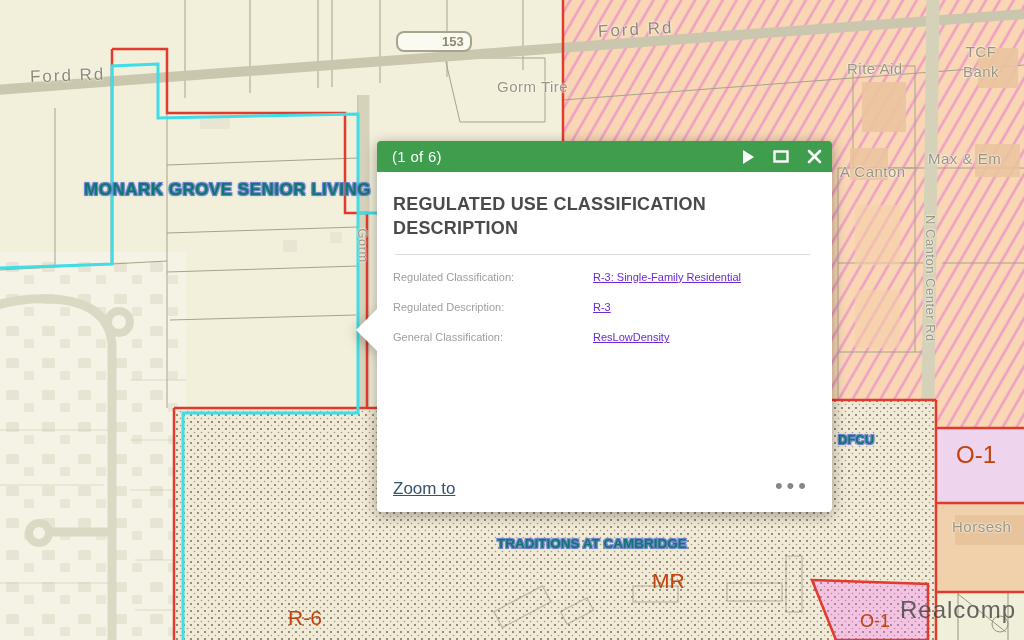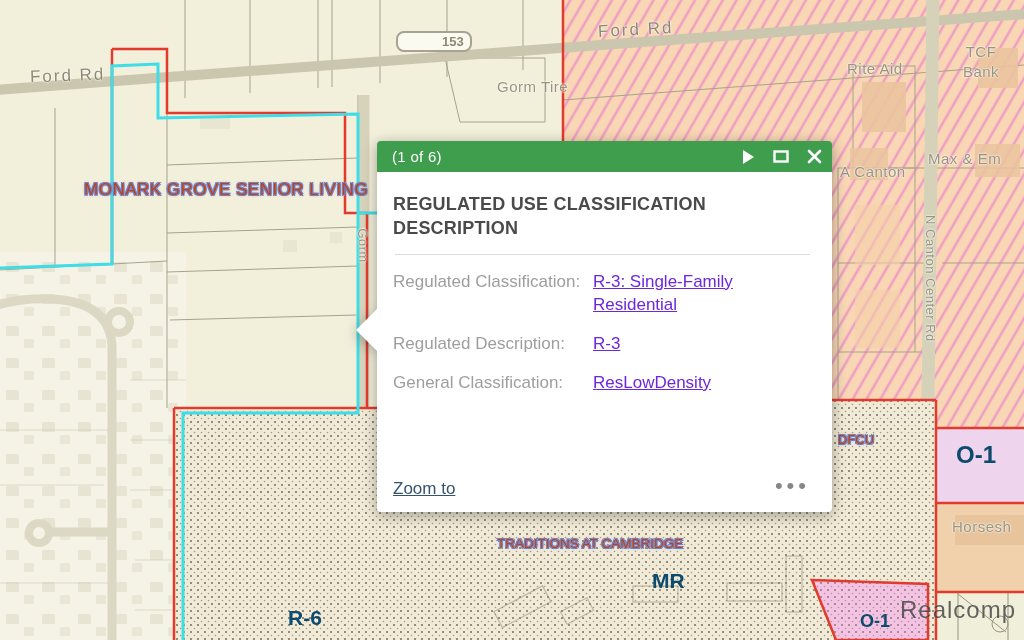--- a/index.html
+++ b/index.html
@@ -5,45 +5,45 @@
   html,body{margin:0;padding:0;background:#ddd;}
   #stage{position:relative;width:1024px;height:640px;overflow:hidden;background:#f2efdb;
          font-family:"Liberation Sans",sans-serif;}
   #mapsvg{position:absolute;left:0;top:0;}
 
   
   .mlabel{position:absolute;white-space:nowrap;color:#8f8a73;
           text-shadow:0 0 2px rgba(255,255,255,.95),0 0 2px rgba(255,255,255,.9);}
   .road{font-size:17px;letter-spacing:2px;}
   .place{font-size:15px;letter-spacing:.5px;color:#9b947d;}
-  .halo{font-weight:normal;color:#c2410c;
+  .halo{font-weight:bold;color:#0f766e;
         text-shadow:-1px -1px 0 #6f84cf,1px -1px 0 #6f84cf,-1px 1px 0 #6f84cf,1px 1px 0 #6f84cf,
                     0 0 3px #6f84cf;}
-  .zonecode{font-weight:bold;color:#0c4a6e;text-shadow:none;}
+  .zonecode{font-weight:normal;color:#c2410c;text-shadow:none;}
   .shield{position:absolute;border:2px solid #a8a390;border-radius:8px;background:#fbfaf0;
           padding:0 6px;font-size:13px;font-weight:bold;color:#8f8a73;line-height:17px;}
   .vert{transform-origin:0 0;transform:rotate(90deg);}
   .watermark{position:absolute;font-size:24px;color:#404040;opacity:.8;letter-spacing:1px;
              text-shadow:0 0 1px rgba(255,255,255,.6);}
 
   
   .popup{position:absolute;left:377px;top:141px;width:455px;z-index:50;
          filter:drop-shadow(0 3px 7px rgba(0,0,0,.35));}
   .popup-header{background:#3e9e4e;height:31px;border-radius:4px 4px 0 0;display:flex;
                 align-items:center;padding:0 10px 0 15px;color:#fff;}
   .pagination{font-size:15px;letter-spacing:.3px;}
   .spacer{flex:1;}
   .hbtn{background:none;border:none;padding:0;margin-left:18px;cursor:pointer;display:flex;
         align-items:center;height:31px;}
   .popup-body{position:relative;background:#fff;border-radius:0 0 4px 4px;height:340px;
               box-sizing:border-box;padding:20px 20px 0 16px;}
   .popup-title{margin:0 0 13px 0;font-size:18px;font-weight:bold;color:#4a4a4a;
                line-height:1.35;letter-spacing:.2px;max-width:370px;}
   .divider{border-top:1px solid #dcdcdc;margin:0 2px 0 2px;}
-  .frow{display:flex;margin-top:15px;font-size:17px;line-height:1.4;}
+  .frow{display:flex;margin-top:15px;font-size:11px;line-height:1.4;}
   .flabel{width:200px;color:#9e9e9e;flex:none;}
   .fvalue{color:#6d28d9;width:200px;text-decoration:underline;}
   .popup-footer{position:absolute;left:16px;right:22px;bottom:13px;display:flex;
                 align-items:center;justify-content:space-between;}
   .zoomto{font-size:17px;color:#35536f;text-decoration:underline;cursor:pointer;}
   .more{font-size:22px;color:#878787;letter-spacing:4px;line-height:12px;cursor:pointer;
         padding-bottom:6px;}
   .popup-pointer{position:absolute;left:-21px;top:167px;width:0;height:0;
                  border-top:22px solid transparent;border-bottom:22px solid transparent;
                  border-right:22px solid #fff;}

